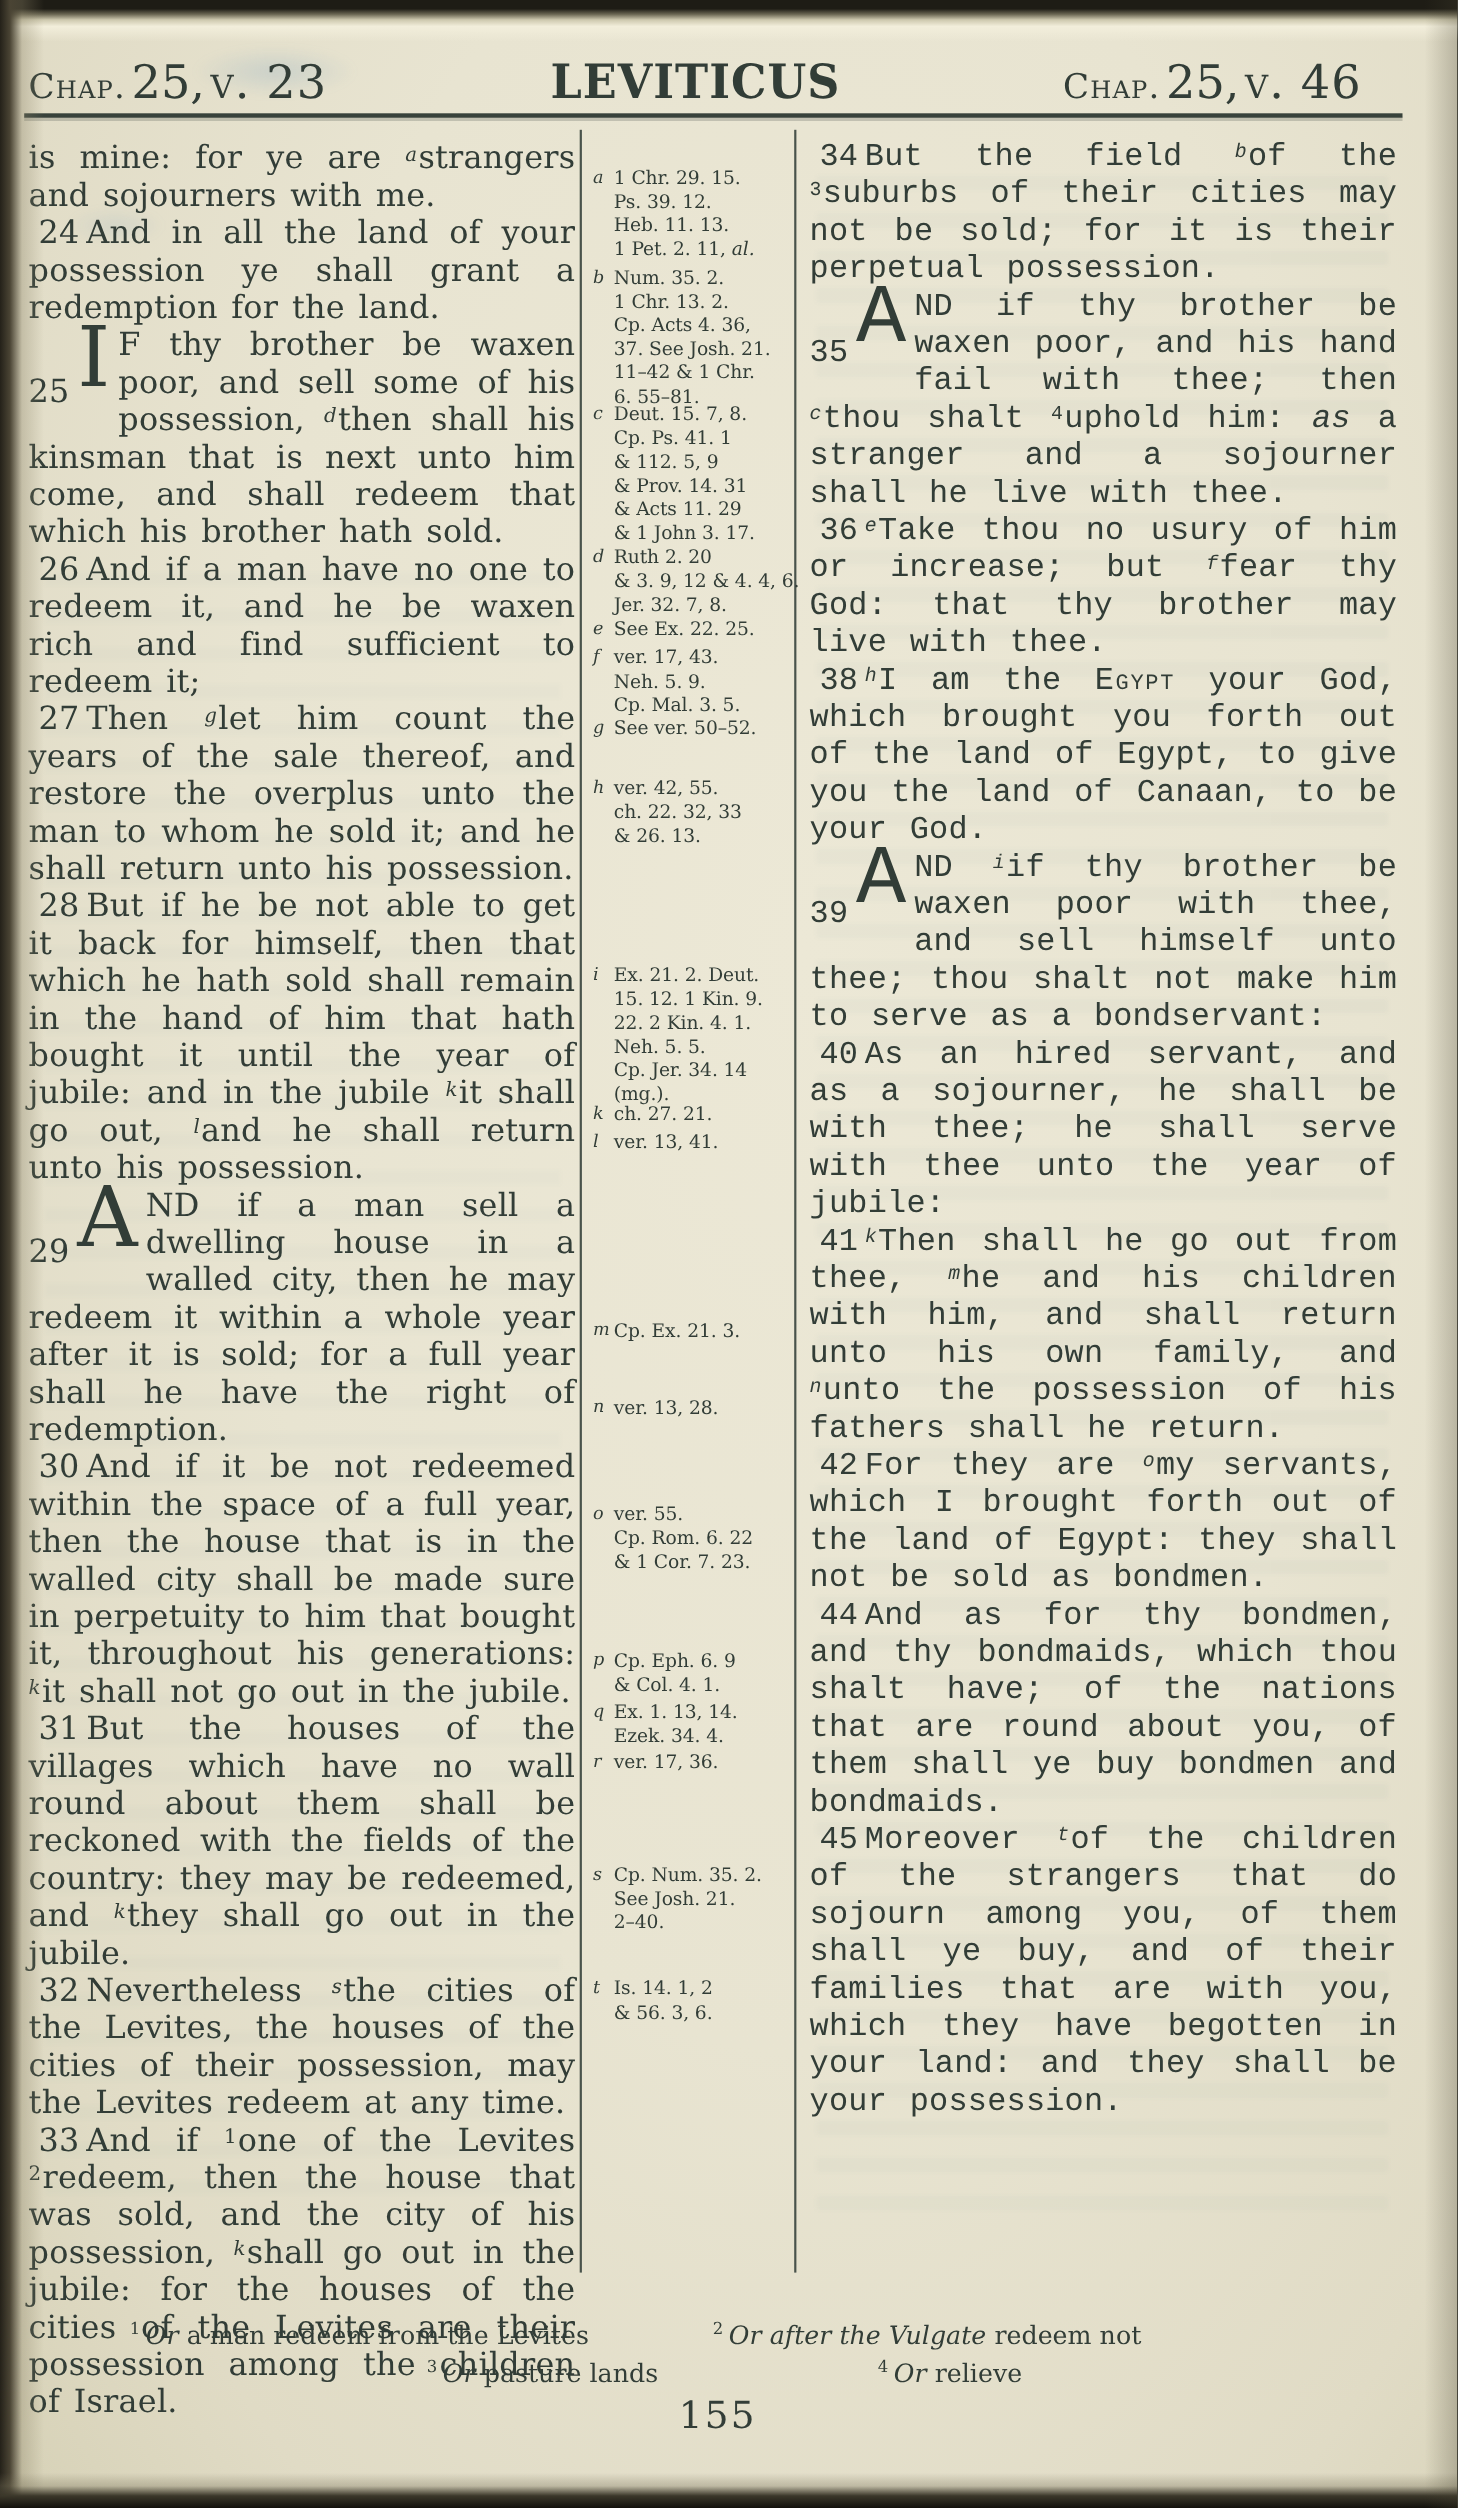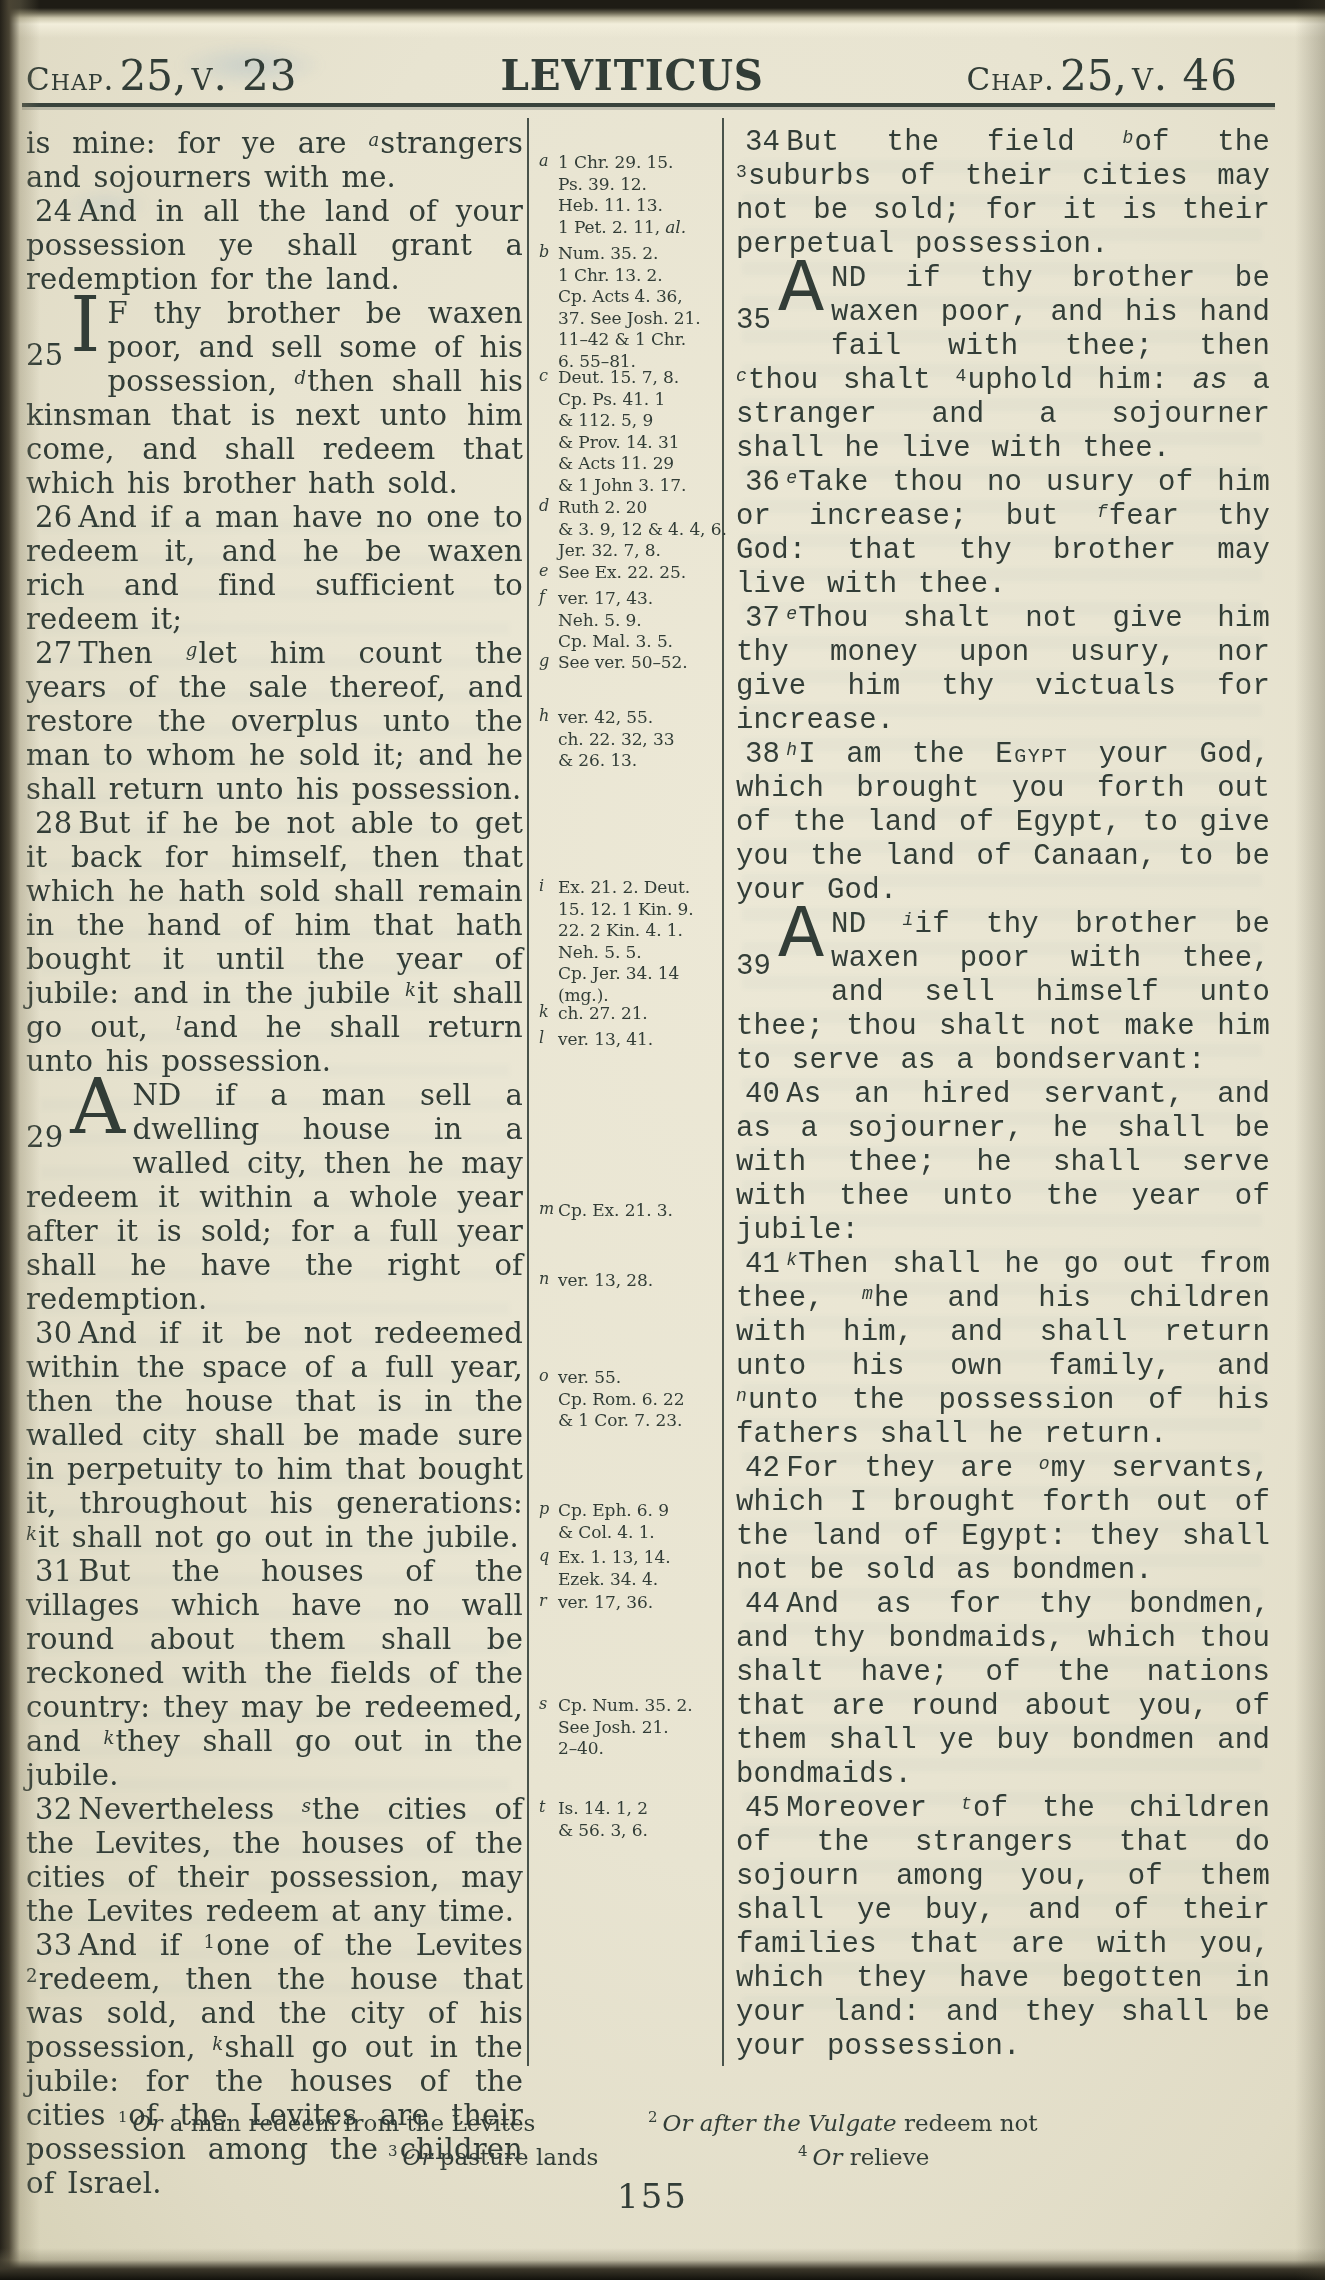--- a/index.html
+++ b/index.html
@@ -229,21 +229,20 @@
         <div class="ref-line">&amp; 56. 3, 6.</div>
       </div>
     </div>
   <div class="col col-right">
       <p class="verse indent"><span class="vnum">34</span>But the field <sup class="ref-mark it">b</sup>of the <sup class="ref-mark">3</sup>suburbs of their cities may not be sold; for it is their perpetual possession.</p>
       <p class="verse"><span class="dc-wrap">
           <span class="dc-num">35</span>
           <span class="dc-letter">A</span>
         </span>ND if thy brother be waxen poor, and his hand fail with thee; then <sup class="ref-mark it">c</sup>thou shalt <sup class="ref-mark">4</sup>uphold him: <span class="it">as</span> a stranger and a sojourner shall he live with thee.</p>
       <p class="verse indent"><span class="vnum">36</span><sup class="ref-mark it">e</sup>Take thou no usury of him or increase; but <sup class="ref-mark it">f</sup>fear thy God: that thy brother may live with thee.</p>
-      <p class="verse indent"><span class="vnum">37</span><sup class="ref-mark it">e</sup>Thou shalt not give him thy money upon usury, nor give him thy victuals for increase.</p>
       <p class="verse indent"><span class="vnum">38</span><sup class="ref-mark it">h</sup>I am the <span class="sc">Egypt</span> your God, which brought you forth out of the land of Egypt, to give you the land of Canaan, to be your God.</p>
       <p class="verse"><span class="dc-wrap">
           <span class="dc-num">39</span>
           <span class="dc-letter">A</span>
         </span>ND <sup class="ref-mark it">i</sup>if thy brother be waxen poor with thee, and sell himself unto thee; thou shalt not make him to serve as a bondservant:</p>
       <p class="verse indent"><span class="vnum">40</span>As an hired servant, and as a sojourner, he shall be with thee; he shall serve with thee unto the year of jubile:</p>
       <p class="verse indent"><span class="vnum">41</span><sup class="ref-mark it">k</sup>Then shall he go out from thee, <sup class="ref-mark it">m</sup>he and his children with him, and shall return unto his own family, and <sup class="ref-mark it">n</sup>unto the possession of his fathers shall he return.</p>
       <p class="verse indent"><span class="vnum">42</span>For they are <sup class="ref-mark it">o</sup>my servants, which I brought forth out of the land of Egypt: they shall not be sold as bondmen.</p>
       <p class="verse indent"><span class="vnum">44</span>And as for thy bondmen, and thy bondmaids, which thou shalt have; of the nations that are round about you, of them shall ye buy bondmen and bondmaids.</p>
       <p class="verse indent"><span class="vnum">45</span>Moreover <sup class="ref-mark it">t</sup>of the children of the strangers that do sojourn among you, of them shall ye buy, and of their families that are with you, which they have begotten in your land: and they shall be your possession.</p>

